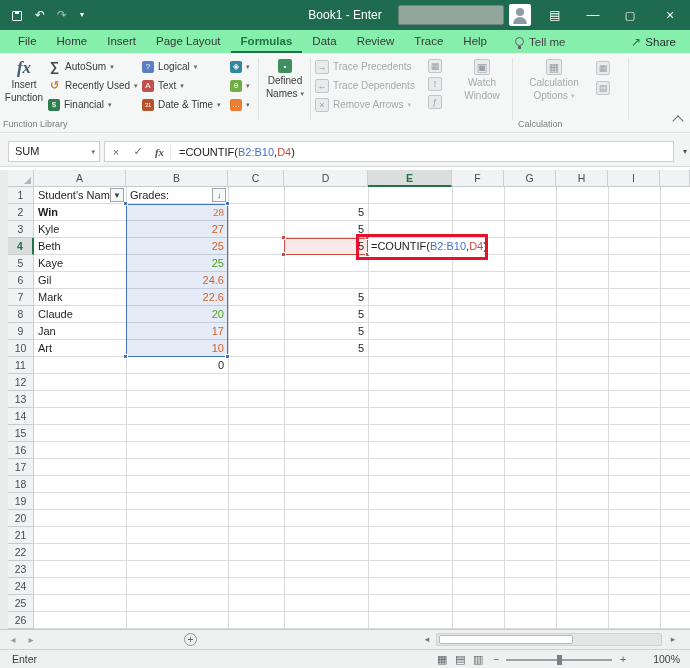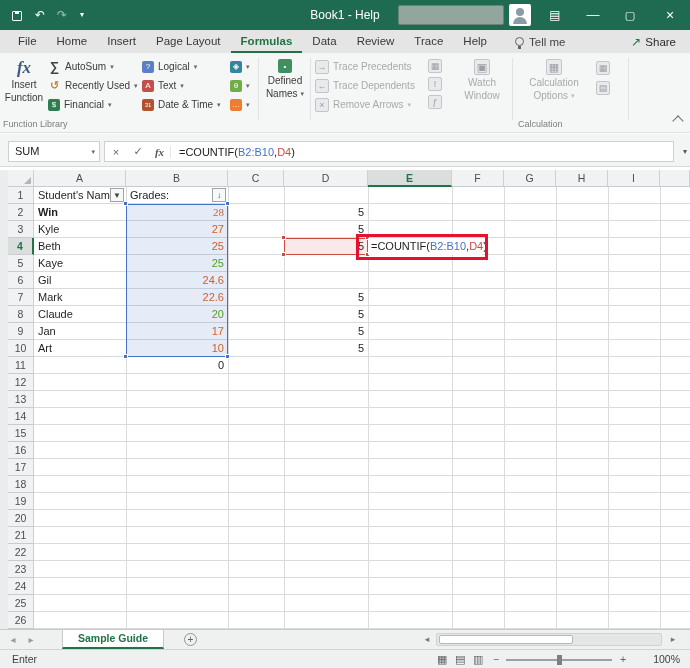--- a/index.html
+++ b/index.html
@@ -19,21 +19,21 @@
 .av-head{position:absolute;left:7px;top:4px;width:8px;height:8px;border-radius:50%;background:#8d9ba5}
 .av-body{position:absolute;left:4px;top:13px;width:14px;height:7px;border-radius:7px 7px 0 0;background:#8d9ba5}
 #tb-disp{left:540px;width:30px}
 #tb-min{left:578px;width:30px;font-size:13px}
 #tb-max{left:615px;width:30px;font-size:11px}
 #tb-close{left:652px;width:36px;font-size:14px}
 .floppy{display:inline-block;width:10px;height:10px;border:1.5px solid #fff;border-radius:1px;position:relative;top:2px}
 .floppy::after{content:"";position:absolute;left:2px;top:-1px;width:4px;height:3px;background:#fff}
 
 
-#tabsrow{position:absolute;left:0;top:30px;width:690px;height:23px;background:#e5e5e5;display:flex;align-items:stretch;font-size:11.5px;color:#383838;padding-left:8px}
+#tabsrow{position:absolute;left:0;top:30px;width:690px;height:23px;background:#86efac;display:flex;align-items:stretch;font-size:11.5px;color:#383838;padding-left:8px}
 .rtab{padding:0 10px;line-height:23px}
 .rtab.active{color:var(--accent-green,#217346);font-weight:700;box-shadow:inset 0 -2px 0 var(--accent-green,#217346)}
 #tellme{display:flex;align-items:center;gap:5px;margin-left:18px;color:#444}
 .bulb{width:9px;height:9px;border:1.2px solid #5f6368;border-radius:50%;position:relative}
 .bulb::after{content:"";position:absolute;left:2px;top:8px;width:3px;height:3px;background:#5f6368}
 #share{margin-left:auto;display:flex;align-items:center;gap:4px;padding-right:14px;color:#2b2b2b}
 #share .sharrow{color:var(--accent-green,#217346);font-size:12px}
 
 
 #ribbon{position:absolute;left:0;top:53px;width:690px;height:80px;background:#f5f6f6;border-bottom:1px solid #e0e0e0;font-size:10px;color:#3a3a3a}
@@ -118,21 +118,21 @@
 </head>
 <body>
 
 <div id="app">
 
   <div id="titlebar">
     <span class="tb-ic" id="tb-save"><span class="floppy"></span></span>
     <span class="tb-ic" id="tb-undo">↶</span>
     <span class="tb-ic" id="tb-redo">↷</span>
     <span class="tb-ic" id="tb-caret">▾</span>
-    <span class="tb-ic" id="tb-title">Book1 - Help</span>
+    <span class="tb-ic" id="tb-title">Book1 - Enter</span>
     <span id="tb-search"></span>
     <span id="tb-avatar">
         <span class="av-head"></span>
         <span class="av-body"></span>
       </span>
     <span class="tb-ic" id="tb-disp">▤</span>
     <span class="tb-ic" id="tb-min">—</span>
     <span class="tb-ic" id="tb-max">▢</span>
     <span class="tb-ic" id="tb-close">×</span>
   </div>
@@ -386,21 +386,20 @@
       <div class="handle" style="position: absolute; left: 365px; top: 252px; background: var(--ref-red,#cf4a42);"></div>
       <div class="filterbtn" style="position: absolute; left: 110px; top: 188px;">▼</div>
       <div class="filterbtn" style="position: absolute; left: 212px; top: 188px;">↓</div>
       <div style="position: absolute; left: 368px; top: 238px; width: 114px; height: 17px; background: rgb(255, 255, 255); line-height: 17px; padding-left: 3px; white-space: nowrap; font-size: 11px;"><span style="color: rgb(31, 31, 31);">=COUNTIF(</span><span style="color: rgb(68, 114, 196);">B2:B10</span><span style="color: rgb(31, 31, 31);">,</span><span style="color: rgb(207, 74, 66);">D4</span><span style="color: rgb(31, 31, 31);">)</span></div>
       <div style="position: absolute; left: 356px; top: 234px; width: 132px; height: 26px; border: 3px solid var(--annotation-red,#e8112d);"></div>
     </div>
 
   <div id="tabbar">
     <span class="tnav" id="tnav-l">◂</span>
     <span class="tnav" id="tnav-r">▸</span>
-    <span id="sheettab">Sample Guide</span>
     <span id="addsheet">+</span>
     <span id="hs-l">◂</span>
     <span id="hs-track">
         <span id="hs-thumb"></span>
       </span>
     <span id="hs-r">▸</span>
   </div>
 
   <div id="statusbar">
     <span id="mode">Enter</span>

